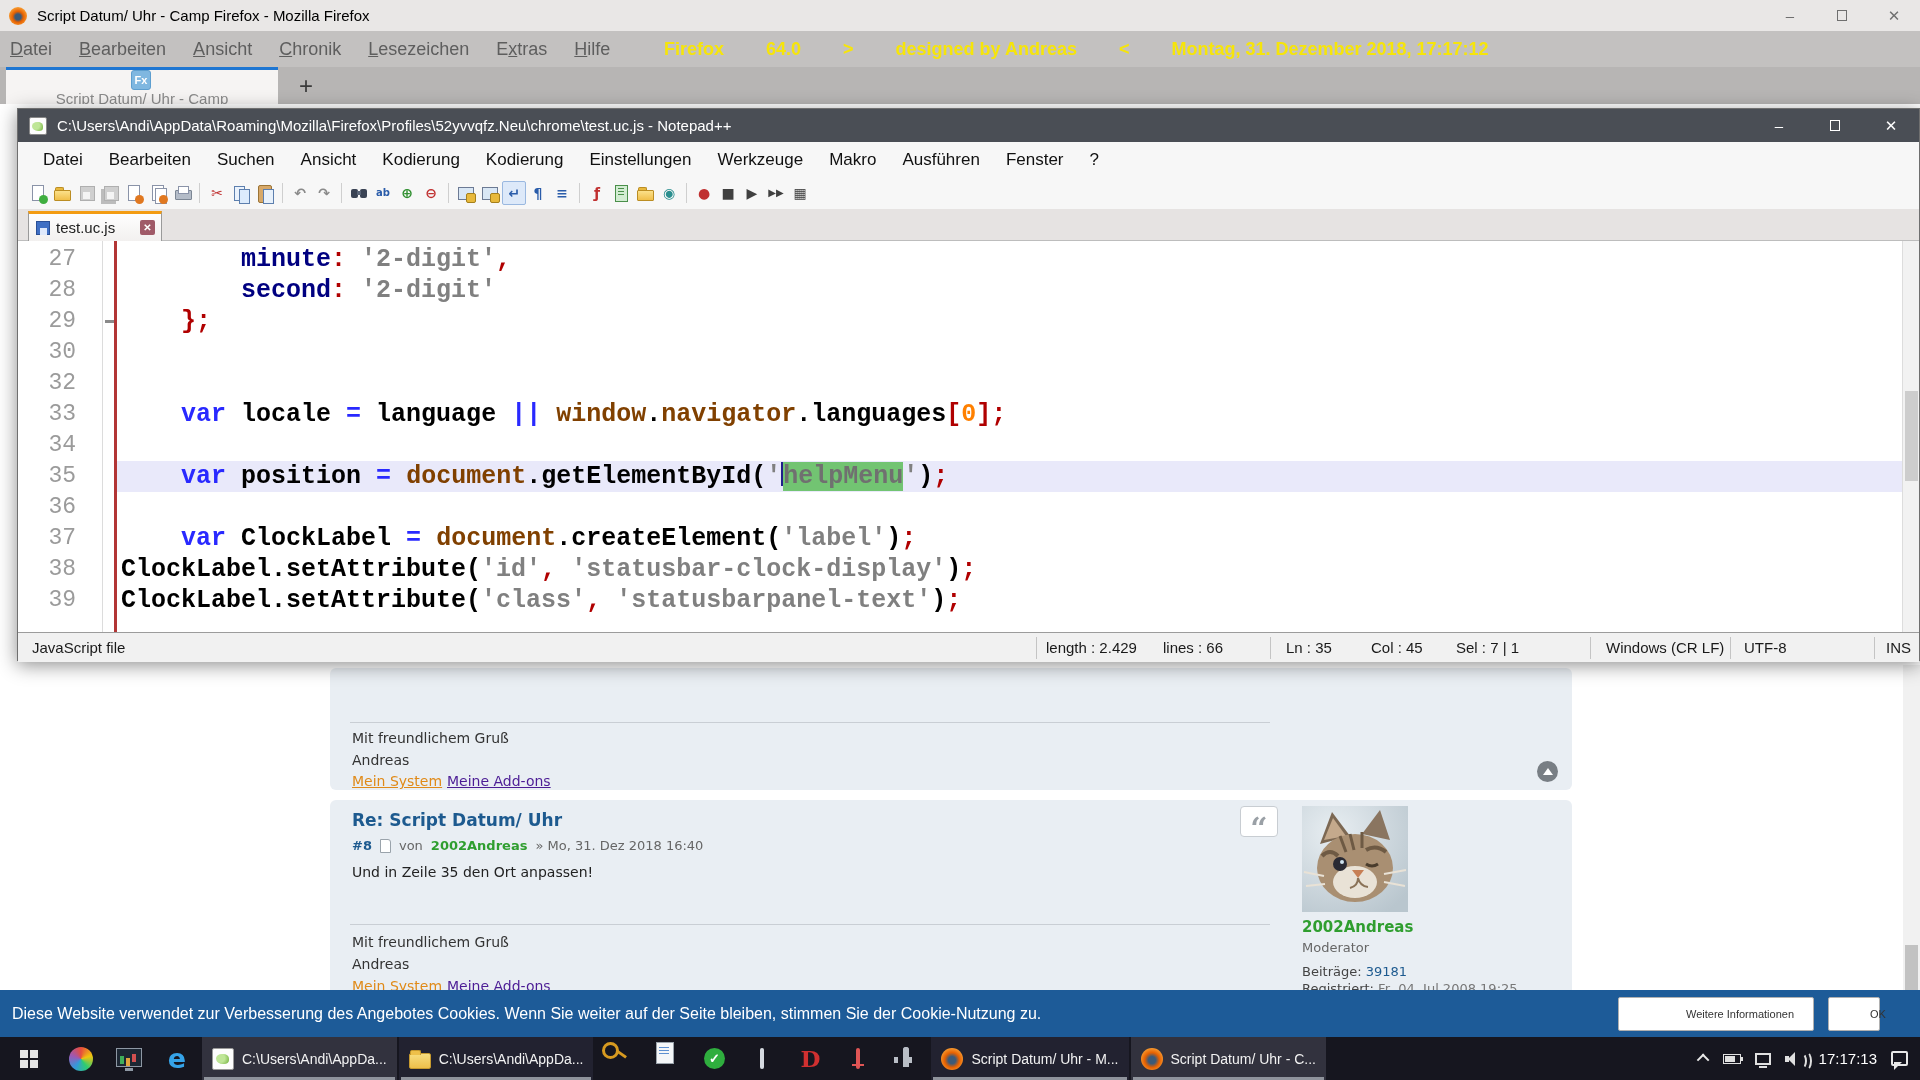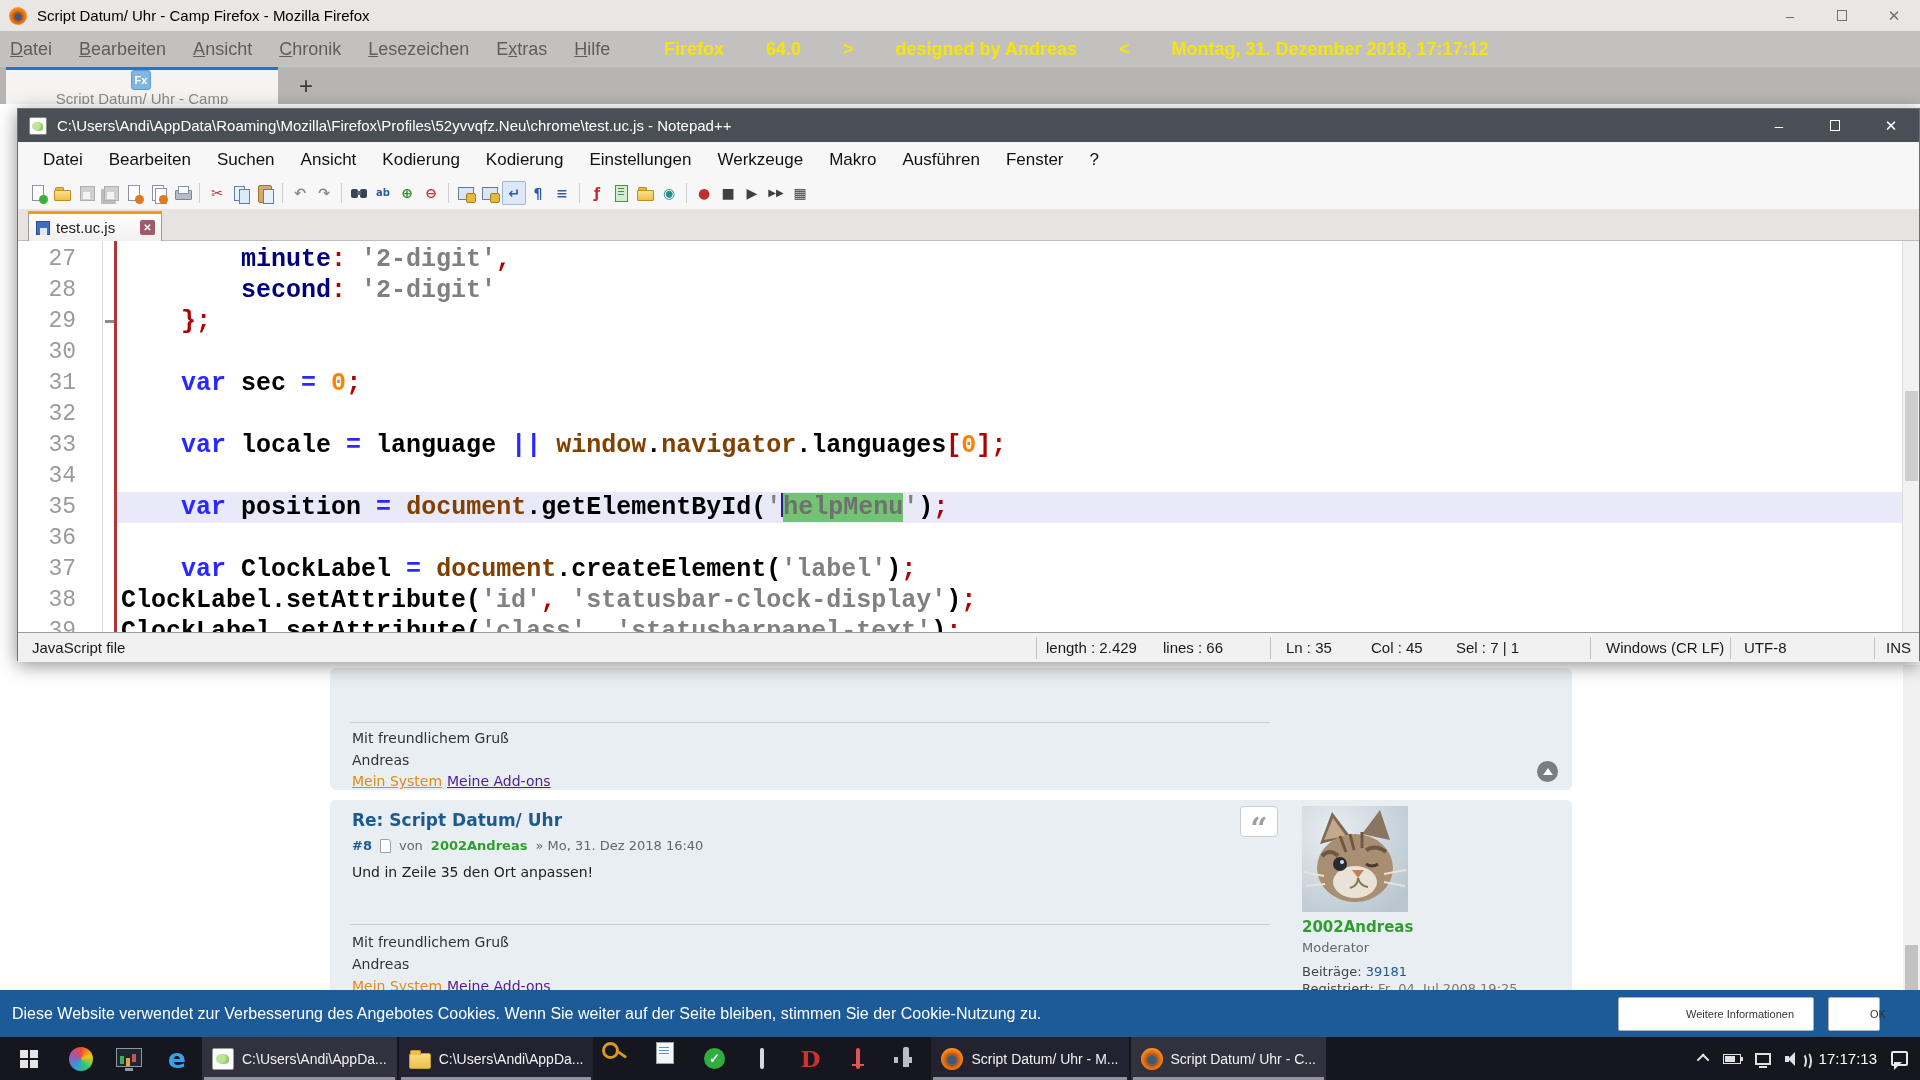--- a/index.html
+++ b/index.html
@@ -478,25 +478,20 @@
               <span class="fold-tick" data-interactable="true"></span>
             </span>
             <span class="code" data-interactable="false"><span class="tk-d">    </span><span class="tk-o">};</span></span>
           </div>
           <div class="row" data-interactable="false">
             <span class="ln" data-interactable="true">30</span>
             <span class="rmargin" data-interactable="true"></span>
             <span class="code" data-interactable="false"></span>
           </div>
           <div class="row" data-interactable="false">
-            <span class="ln" data-interactable="true">31</span>
-            <span class="rmargin" data-interactable="true"></span>
-            <span class="code" data-interactable="false"><span class="tk-d">    </span><span class="tk-k">var</span><span class="tk-d"> </span><span class="tk-d">sec</span><span class="tk-d"> </span><span class="tk-k">=</span><span class="tk-d"> </span><span class="tk-n">0</span><span class="tk-o">;</span></span>
-          </div>
-          <div class="row" data-interactable="false">
             <span class="ln" data-interactable="true">32</span>
             <span class="rmargin" data-interactable="true"></span>
             <span class="code" data-interactable="false"></span>
           </div>
           <div class="row" data-interactable="false">
             <span class="ln" data-interactable="true">33</span>
             <span class="rmargin" data-interactable="true"></span>
             <span class="code" data-interactable="false"><span class="tk-d">    </span><span class="tk-k">var</span><span class="tk-d"> </span><span class="tk-d">locale</span><span class="tk-d"> </span><span class="tk-k">=</span><span class="tk-d"> </span><span class="tk-d">language</span><span class="tk-d"> </span><span class="tk-k">||</span><span class="tk-d"> </span><span class="tk-w">window</span><span class="tk-d">.</span><span class="tk-w">navigator</span><span class="tk-d">.</span><span class="tk-d">languages</span><span class="tk-o">[</span><span class="tk-n">0</span><span class="tk-o">]</span><span class="tk-o">;</span></span>
           </div>
           <div class="row" data-interactable="false">

